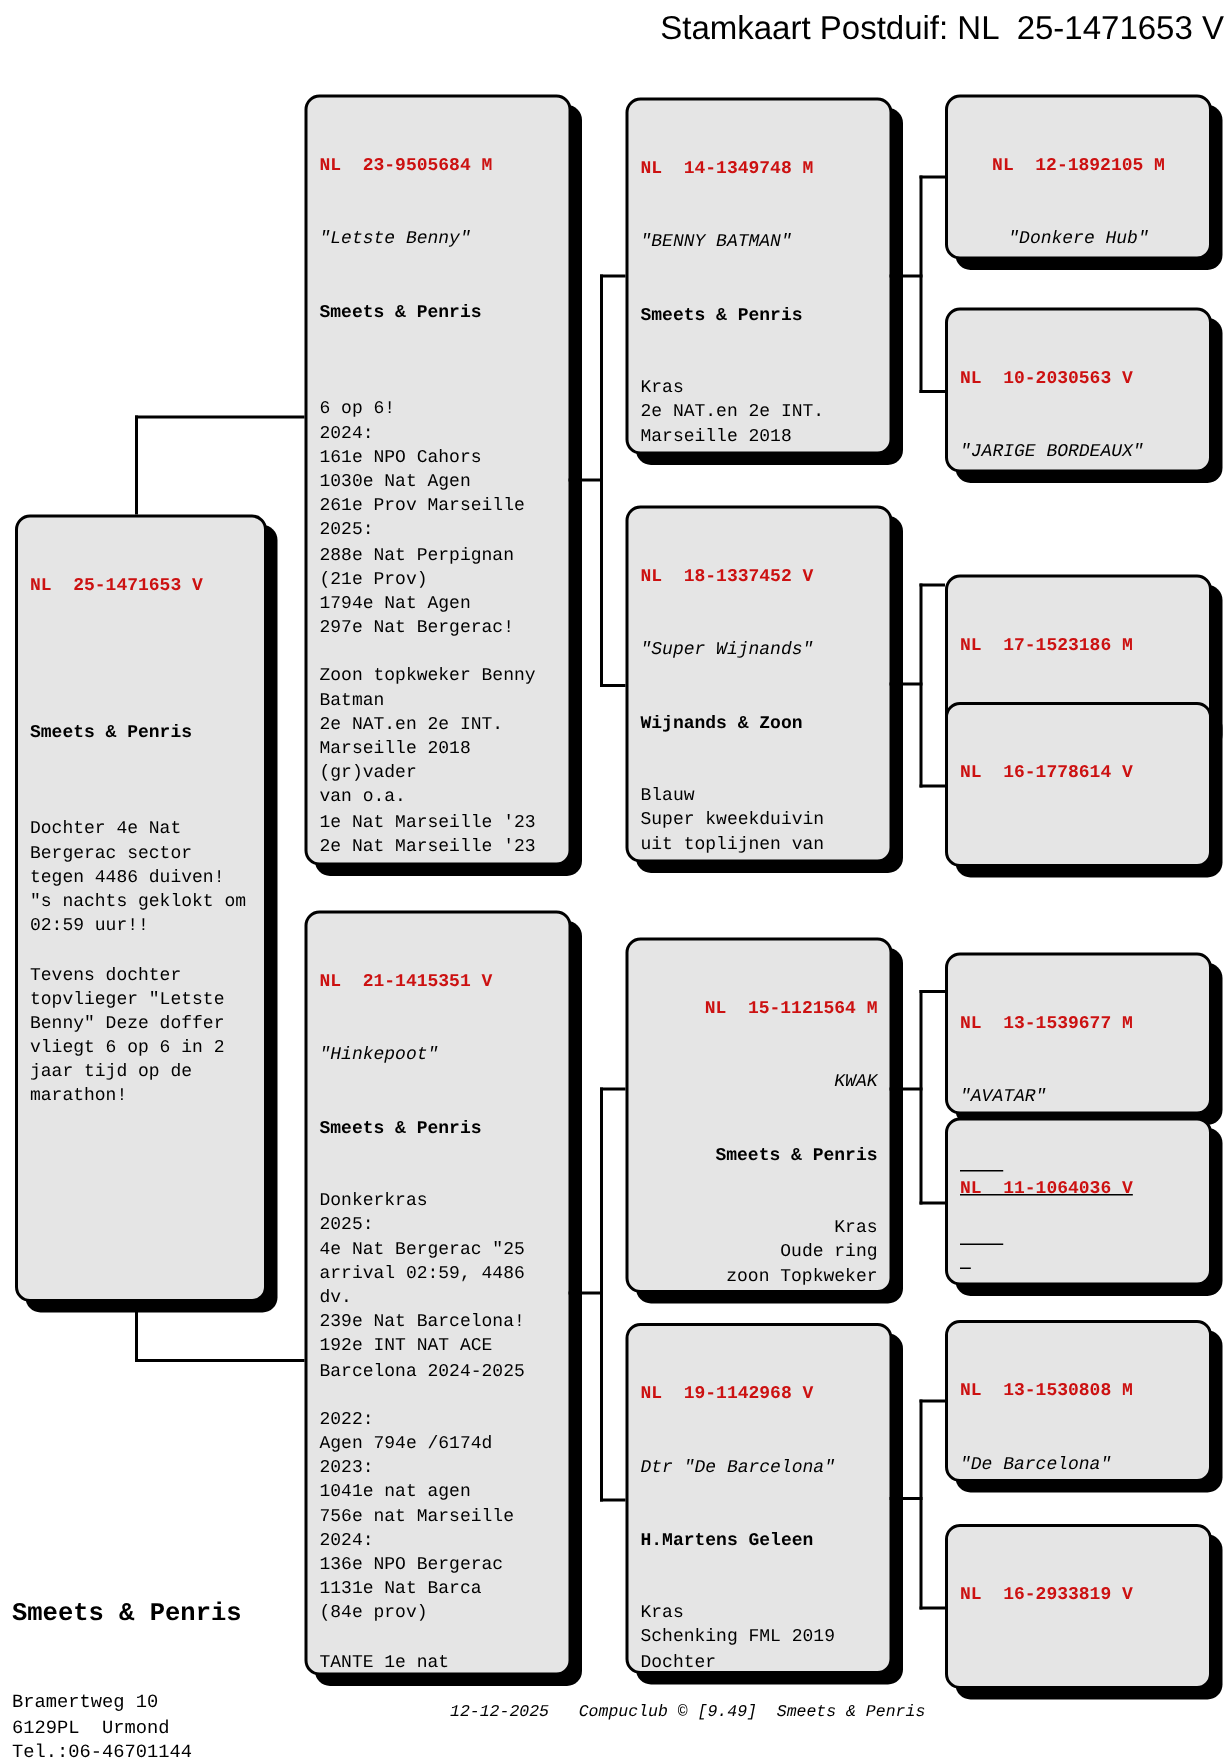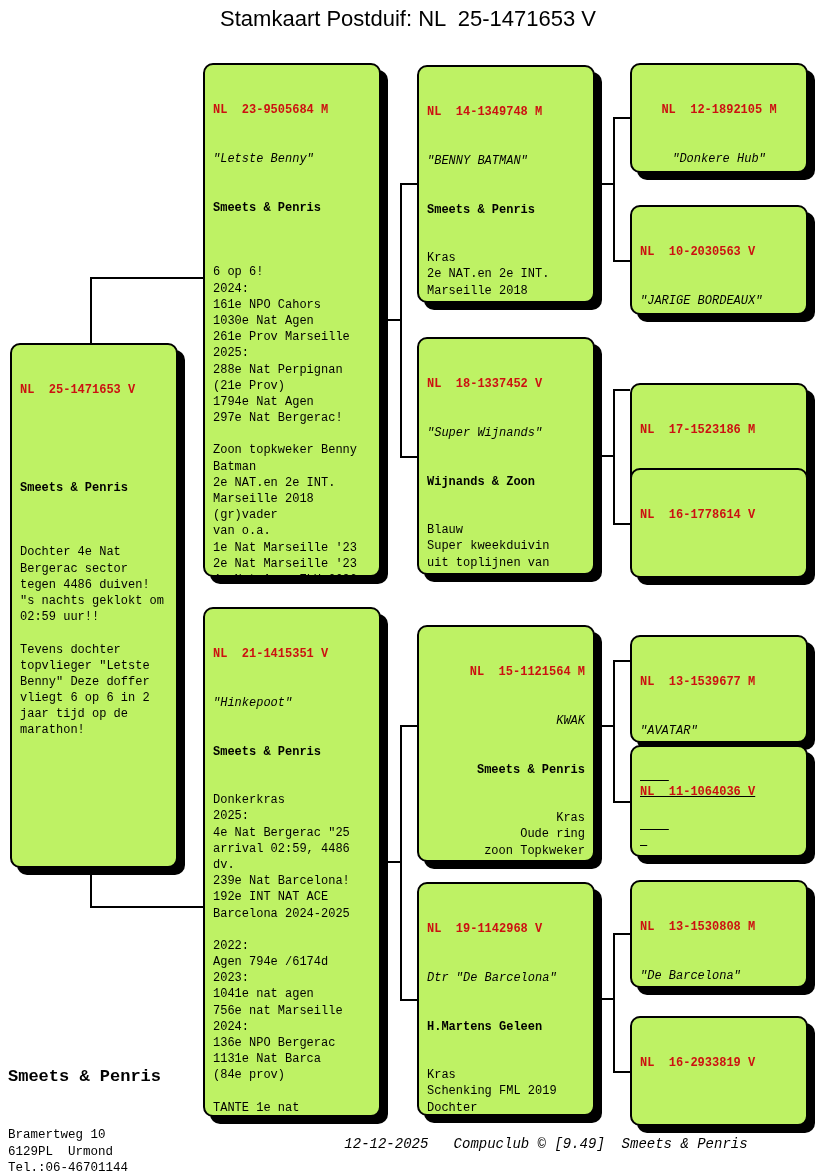--- a/index.html
+++ b/index.html
@@ -1,43 +1,43 @@
 <!DOCTYPE html>
 <html><head>
 <meta charset="utf-8">
 <style>
   html,body { margin:0; padding:0; background:#fff; }
   .page {
     position:relative; width:816px; height:1172px; background:#ffffff;
     font-family:"Liberation Mono","DejaVu Sans Mono",monospace; overflow:hidden;
   }
   .title {
-    position:absolute; left:0; top:6px; width:816px; text-align:center;
+    position:absolute; left:0; top:6px; width:816px; text-align:right;
     font-family:"Liberation Sans","DejaVu Sans",sans-serif;
     font-size:22px; color:#000; white-space:pre;
   }
   .pbox {
-    position:absolute; box-sizing:border-box; background:#bef264;
+    position:absolute; box-sizing:border-box; background:#e5e5e5;
     border:2px solid #000; border-radius:10px;
     box-shadow:7px 7px 0 #000;
     padding:5px 8px; font-size:12px; line-height:16.2px;
     white-space:pre; overflow:hidden; color:#000;
   }
   .ring  { color:#cc1111; font-weight:bold; height:16.2px; }
   .pname { font-style:italic; height:16.2px; }
   .owner { font-weight:bold; height:16.2px; }
   .bl    { height:16.2px; }
   .c { position:absolute; background:#000; }
   .footer-left { position:absolute; left:8px; top:1030px; white-space:pre; color:#000; }
   .footer-owner { font-size:17px; font-weight:bold; line-height:22px; margin-bottom:3px; }
   .footer-lines { font-size:12.5px; line-height:16.6px; }
   .footer-lines .bl { height:16.6px; }
   .credits {
-    position:absolute; left:300px; right:24px; top:1136px; text-align:center;
-    font-size:14px; font-style:italic; white-space:pre; color:#000;
+    position:absolute; left:300px; right:24px; top:1136px; text-align:left;
+    font-size:11px; font-style:italic; white-space:pre; color:#000;
   }
 </style>
 </head>
 <body>
 
 <div class="page">
 
   <div class="title">Stamkaart Postduif: NL  25-1471653 V</div>
 
   <div class="pbox" style="left:10px; top:343px; width:168px; height:525px;">

